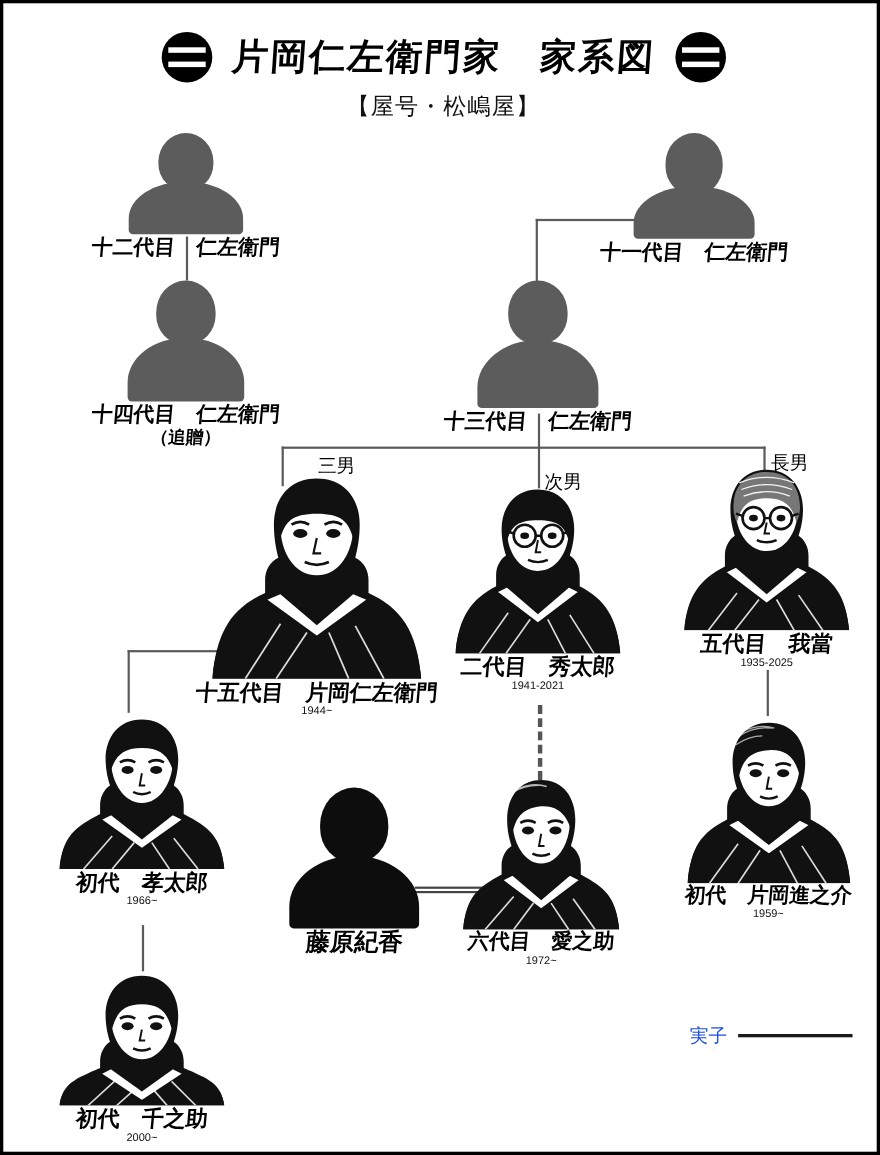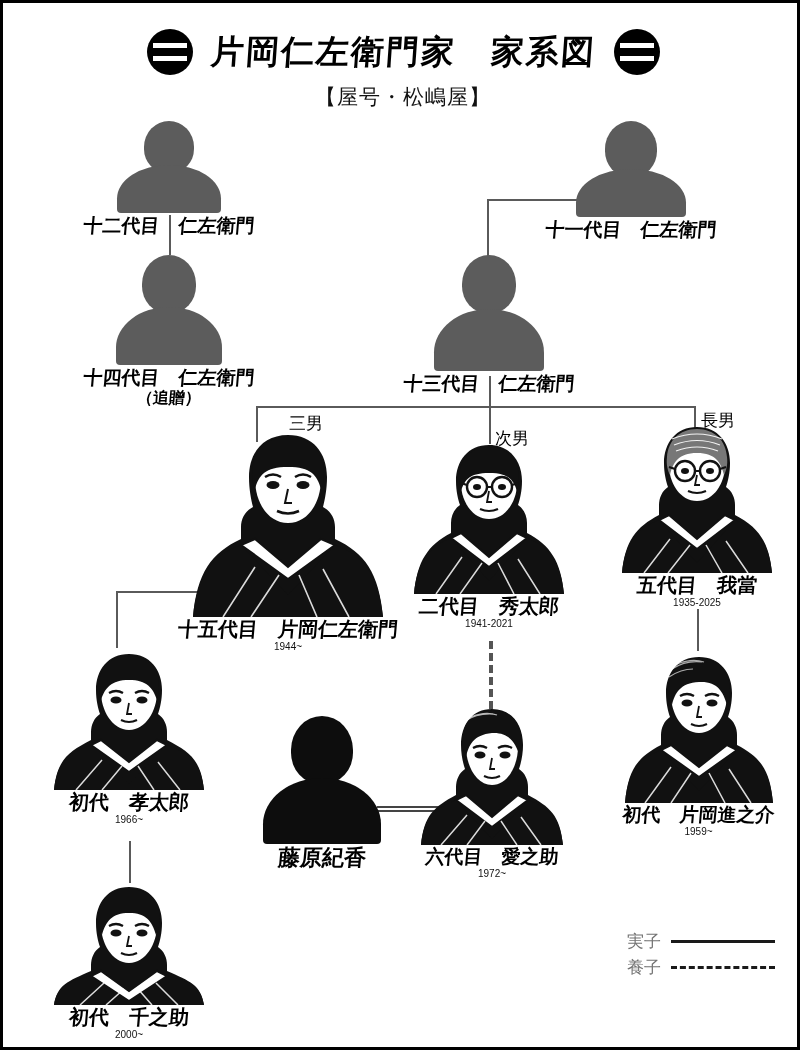--- a/index.html
+++ b/index.html
@@ -97,21 +97,21 @@
   }
 
   
   .legend { position:absolute; right:22px; top:925px; }
   .legend .row {
     display:flex; align-items:center; justify-content:flex-end;
     gap:10px; height:26px;
   }
   .legend .lbl {
     font-family:Liberation Mono, monospace;
-    font-size:17px; color:#737373; white-space:nowrap;
+    font-size:17px; color:#1d4ed8; white-space:nowrap;
   }
   .legend .solid  { width:104px; height:0; border-top:3px solid #1a1a1a; }
   .legend .dashed { width:104px; height:0; border-top:3px dashed #1a1a1a; }
   .legend .double { width:104px; height:7px; border-top:2px solid #1a1a1a; border-bottom:2px solid #1a1a1a; }
 
   
   .credit {
     position:absolute; right:14px; bottom:7px;
     font-family:"Liberation Sans", sans-serif;
     font-size:15px; color:#222; white-space:nowrap;
@@ -350,20 +350,16 @@
     </div>
     <div class="label" style="font-size:19px; margin-top:1px;">初代　片岡進之介</div>
     <div class="years">1959~</div>
   </div>
 
   <div class="legend">
     <div class="row">
       <span class="lbl">実子</span>
       <span class="solid"></span>
     </div>
-    <div class="row">
-      <span class="lbl">養子</span>
-      <span class="dashed"></span>
-    </div>
   </div>
 
 
 </div>
 
 </body></html>

